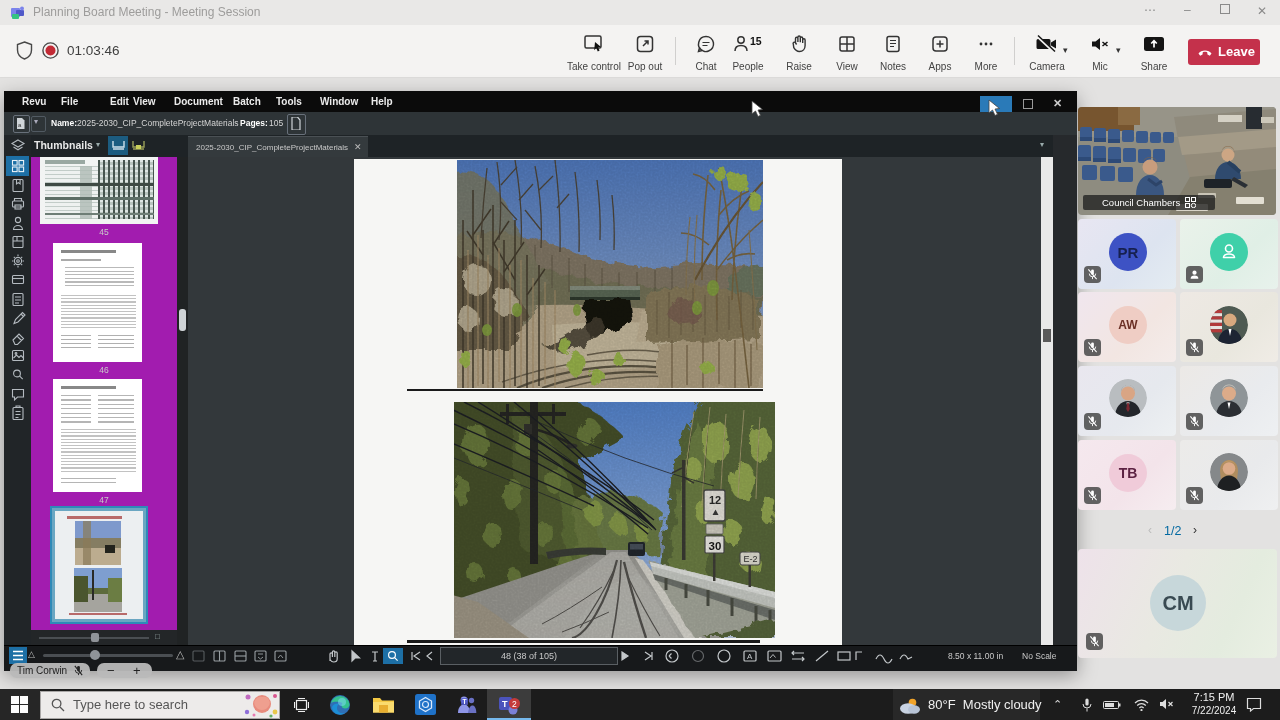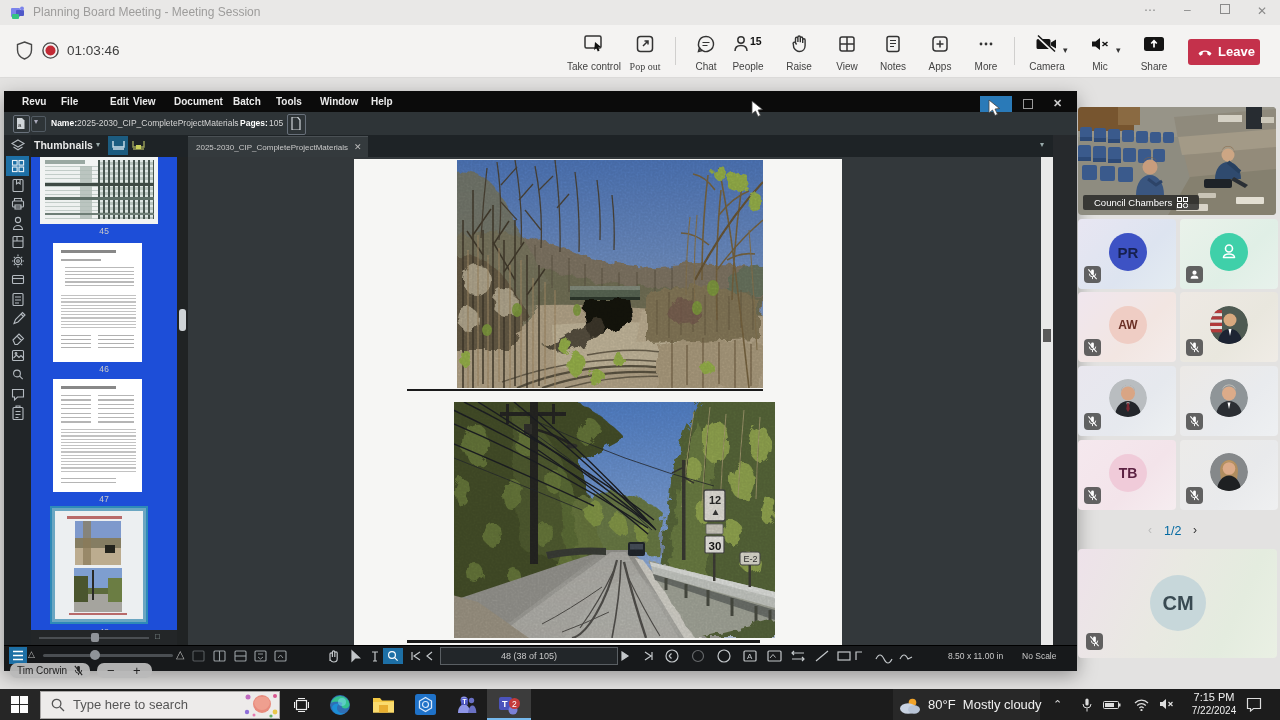--- a/index.html
+++ b/index.html
@@ -12,21 +12,21 @@
   .tbtn{position:absolute;top:9px;width:56px;text-align:center;color:#424242;}
   .tbtn .lab{font-size:10px;margin-top:3px;color:#424242;}
   .tsep{position:absolute;top:12px;width:1px;height:28px;background:#d0cfce;}
   
   #revu{left:4px;top:91px;width:1073px;height:579px;background:#2c3134;box-shadow:0 6px 18px rgba(0,0,0,.35);}
   #menubar{left:0;top:0;width:1073px;height:21px;background:#0b0b0b;color:#ececec;font-size:10px;font-weight:bold;}
   #menubar span{position:absolute;top:5px;}
   #namebar{left:0;top:21px;width:1073px;height:23px;background:#2e3437;color:#ddd;font-size:11px;}
   #tabrow{left:0;top:44px;width:1073px;height:22px;background:#1e2326;}
   #iconstrip{left:0;top:44px;width:27px;height:510px;background:#212528;}
-  #thumbpanel{left:27px;top:66px;width:146px;height:488px;background:#1d4ed8;font-family:Liberation Mono, monospace;}
+  #thumbpanel{left:27px;top:66px;width:146px;height:488px;background:#a21caf;}
   #thumbscroll{left:173px;top:66px;width:11px;height:488px;background:#202324;}
   #docarea{left:184px;top:66px;width:853px;height:488px;background:#33383b;overflow:hidden;}
   #docscroll{left:1037px;top:66px;width:12px;height:488px;background:#e9e9e9;}
   #rightstrip{left:1049px;top:44px;width:24px;height:510px;background:#26292c;}
   #statusbar{left:0;top:554px;width:1073px;height:25px;background:#17191b;border-top:1px solid #000;}
   .thumblabel{position:absolute;width:100%;text-align:center;color:#c9c9c9;font-size:8.5px;}
   
   .tile{position:absolute;border-radius:4px;overflow:hidden;}
   .avatar{position:absolute;border-radius:50%;display:flex;align-items:center;justify-content:center;font-weight:bold;}
   .badge{position:absolute;left:6px;bottom:6px;width:17px;height:17px;border-radius:4px;background:rgba(85,85,85,.92);
@@ -62,21 +62,21 @@
   </svg>
   <div class="abs" style="left:67px;top:18px;font-size:13.5px;color:#3f3f3f;">01:03:46</div>
 
   <div class="tbtn" style="left:566px;">
     <svg width="22" height="20" viewBox="0 0 22 20">
         <rect x="2" y="2" width="16" height="12" rx="1.5" fill="none" stroke="#333" stroke-width="1.5"></rect>
         <path d="M12 8 l6 5 -3 .2 1.6 3.4 -1.8 1 -1.6-3.6 -2 2.2 Z" fill="#111"></path>
       </svg>
     <div class="lab">Take control</div>
   </div>
-  <div class="tbtn" style="left:617px;font-family:Liberation Serif, serif;">
+  <div class="tbtn" style="left:617px;">
     <svg width="20" height="20" viewBox="0 0 20 20">
         <rect x="2.5" y="2.5" width="15" height="15" rx="3" fill="none" stroke="#333" stroke-width="1.5"></rect>
         <path d="M8 12 L13 7 M9.5 7 H13 V10.5" stroke="#333" stroke-width="1.5" fill="none"></path>
       </svg>
     <div class="lab">Pop out</div>
   </div>
   <div class="tsep" style="left:675px;"></div>
   <div class="tbtn" style="left:678px;">
     <svg width="20" height="20" viewBox="0 0 20 20">
         <path d="M10 2.5 a7.5 7.5 0 1 1 -6.5 11.2 L2.5 17.5 l3.8-1 A7.5 7.5 0 0 1 10 2.5 Z" fill="none" stroke="#333" stroke-width="1.5"></path>
@@ -712,21 +712,21 @@
       <path d="M143.5 46 a6.5 6.5 0 0 1 13 0 l-1-4 a6.5 6.5 0 0 0-11 0 Z" fill="#8a6d50"></path>
       <path d="M137 72 c0-10 5.5-17 13-17 s13 7 13 17 Z" fill="#2f4a6e"></path>
       <path d="M150 55 l12 10" stroke="#27405f" stroke-width="4" fill="none"></path>
 
       <rect x="126" y="72" width="28" height="9" rx="2" fill="#1e2328"></rect>
       <path d="M156 70 l14 8 -3 3 -14-8 Z" fill="#2a2f35"></path>
       <rect x="158" y="90" width="28" height="7" rx="1" fill="#e3dfd3"></rect>
       <rect x="98" y="97" width="32" height="7" rx="1" fill="#d9d4c8"></rect>
       <rect x="120" y="86" width="18" height="5" rx="1" fill="#c9c4b6"></rect>
     </svg>
-    <div class="abs" style="left:5px;bottom:5px;height:15px;background:rgba(32,32,32,.78);border-radius:2px;padding:0 11px;display:flex;align-items:center;">
+    <div class="abs" style="left:5px;bottom:5px;height:15px;background:rgba(32,32,32,.78);border-radius:2px;padding:0 19px;display:flex;align-items:center;">
       <span style="color:#fff;font-size:9.5px;">Council Chambers</span>
       <svg style="margin-left:5px" width="11" height="11" viewBox="0 0 11 11">
           <rect x="0.5" y="0.5" width="4" height="4" fill="none" stroke="#fff"></rect>
           <rect x="6.5" y="0.5" width="4" height="4" fill="none" stroke="#fff"></rect>
           <rect x="0.5" y="6.5" width="4" height="4" fill="none" stroke="#fff"></rect>
           <circle cx="8.5" cy="8.5" r="2.2" fill="none" stroke="#fff"></circle>
         </svg>
     </div>
   </div>
 

